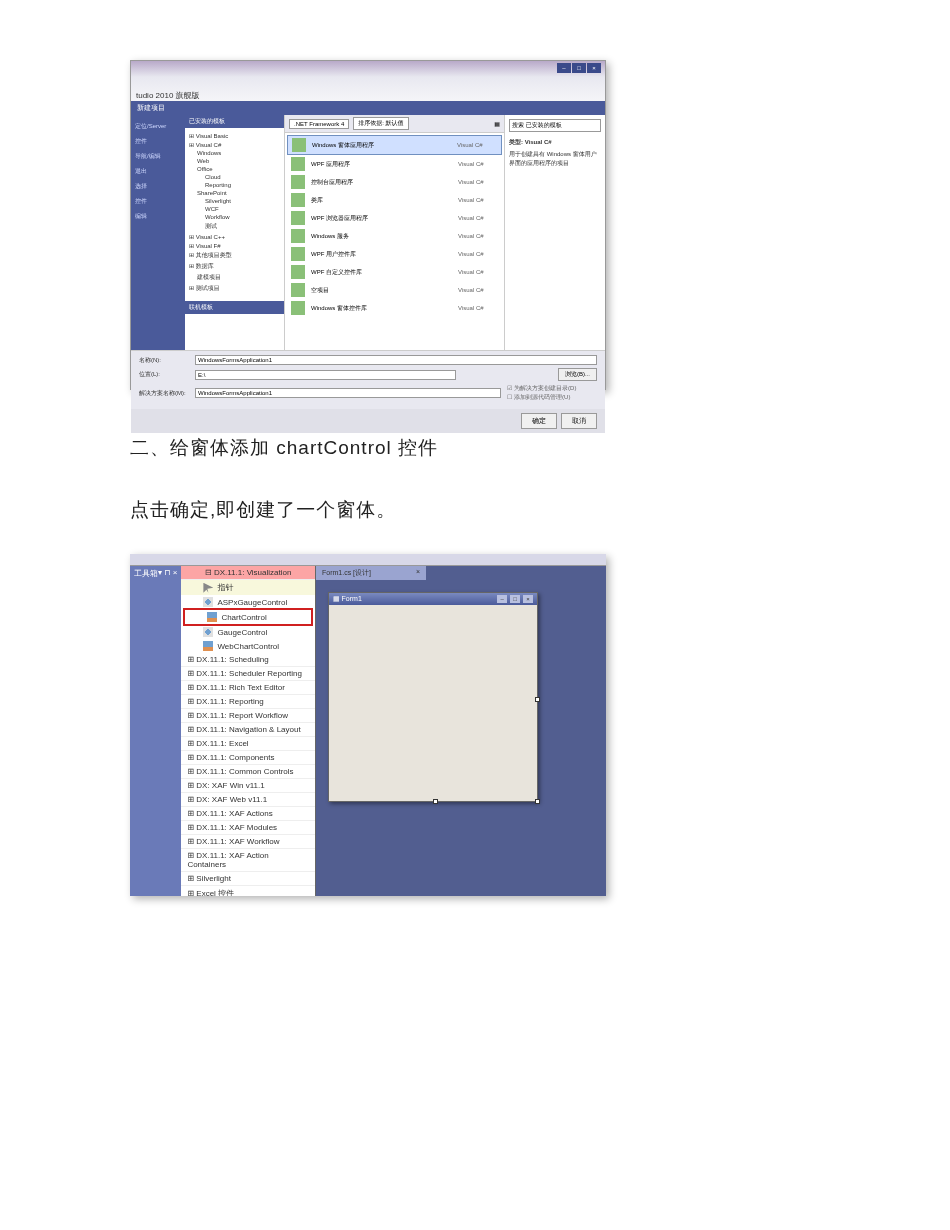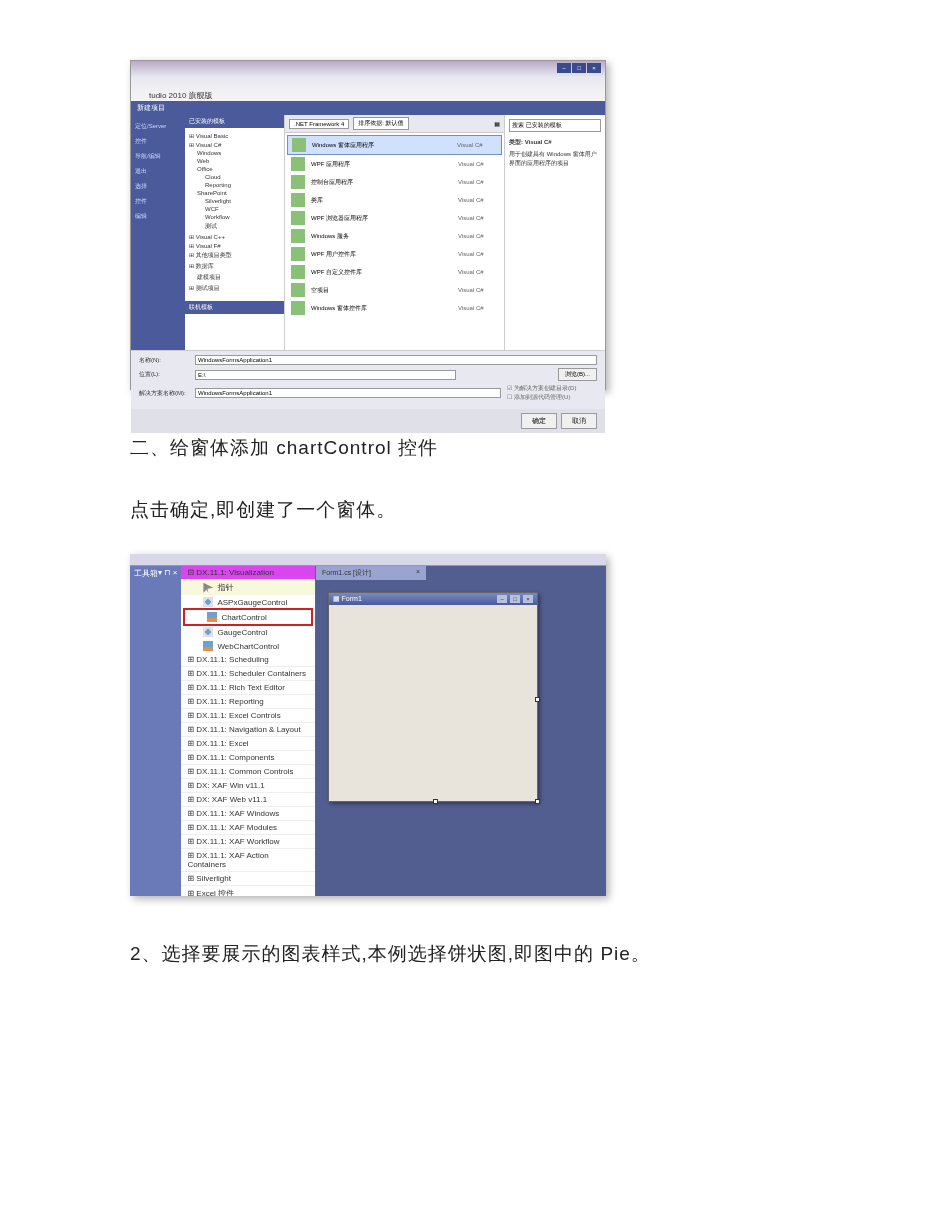--- a/index.html
+++ b/index.html
@@ -14,21 +14,21 @@
     position: relative;
     box-shadow: 3px 3px 8px rgba(0,0,0,0.3);
     margin-bottom: 40px;
   }
   .vs-header {
     height: 40px;
     background: linear-gradient(to bottom, #b8a9c9 0%, #e8e8f0 40%, #f5f5f8 100%);
     position: relative;
   }
   .vs-header-title {
-    position: absolute; bottom: 0; left: 18px;
+    position: absolute; bottom: 0; left: 5px;
     font-size: 8px; color: #333;
   }
   .vs-header-btns {
     position: absolute; top: 2px; right: 4px;
     display: flex; gap: 1px;
   }
   .vs-header-btn {
     width: 14px; height: 10px; background: #3a4a8a;
     color: #fff; font-size: 6px; text-align: center; line-height: 10px;
   }
@@ -115,21 +115,21 @@
     display: flex; flex-direction: row;
   }
   .tbx-title {
     background: #6a7ab8; color: #fff; padding: 2px 4px;
     display: flex; justify-content: space-between; font-size: 8px;
   }
   .tbx-cat {
     padding: 2px 6px; font-size: 8px; color: #333;
     border-bottom: 1px solid #eee;
   }
-  .tbx-cat.expanded { background: #d946ef; }
+  .tbx-cat.expanded { background: #fca5a5; text-align: center; }
   .tbx-item {
     padding: 2px 6px 2px 22px; font-size: 8px; color: #333;
     display: flex; align-items: center; gap: 4px;
   }
   .tbx-item.pointer { background: #f8f8dc; }
   .tbx-item.selected {
     background: #fff; outline: 2px solid #d02020;
     margin: 1px 4px; 
   }
   .tbx-icon {
@@ -347,31 +347,31 @@
             </div>
             <div class="tbx-item">
               <span class="tbx-icon gauge"></span>
               <span>GaugeControl</span>
             </div>
             <div class="tbx-item">
               <span class="tbx-icon chart"></span>
               <span>WebChartControl</span>
             </div>
             <div class="tbx-cat">⊞ DX.11.1: Scheduling</div>
-            <div class="tbx-cat">⊞ DX.11.1: Scheduler Containers</div>
+            <div class="tbx-cat">⊞ DX.11.1: Scheduler Reporting</div>
             <div class="tbx-cat">⊞ DX.11.1: Rich Text Editor</div>
             <div class="tbx-cat">⊞ DX.11.1: Reporting</div>
-            <div class="tbx-cat">⊞ DX.11.1: Excel Controls</div>
+            <div class="tbx-cat">⊞ DX.11.1: Report Workflow</div>
             <div class="tbx-cat">⊞ DX.11.1: Navigation &amp; Layout</div>
             <div class="tbx-cat">⊞ DX.11.1: Excel</div>
             <div class="tbx-cat">⊞ DX.11.1: Components</div>
             <div class="tbx-cat">⊞ DX.11.1: Common Controls</div>
             <div class="tbx-cat">⊞ DX: XAF Win v11.1</div>
             <div class="tbx-cat">⊞ DX: XAF Web v11.1</div>
-            <div class="tbx-cat">⊞ DX.11.1: XAF Windows</div>
+            <div class="tbx-cat">⊞ DX.11.1: XAF Actions</div>
             <div class="tbx-cat">⊞ DX.11.1: XAF Modules</div>
             <div class="tbx-cat">⊞ DX.11.1: XAF Workflow</div>
             <div class="tbx-cat">⊞ DX.11.1: XAF Action Containers</div>
             <div class="tbx-cat">⊞ Silverlight</div>
             <div class="tbx-cat">⊞ Excel 控件</div>
           </div>
       </div>
       <div class="ide-design">
         <div class="design-tab">
           <span>Form1.cs [设计]</span><span class="x">×</span>
@@ -389,15 +389,14 @@
             <div class="form-body"></div>
             <span class="size-handle" style="right:-3px;top:50%"></span>
             <span class="size-handle" style="right:-3px;bottom:-3px"></span>
             <span class="size-handle" style="left:50%;bottom:-3px"></span>
           </div>
         </div>
       </div>
     </div>
   </div>
 
-  <p class="para">2、选择要展示的图表样式,本例选择饼状图,即图中的 Pie。</p>
 
 </div>
 
 </body></html>

